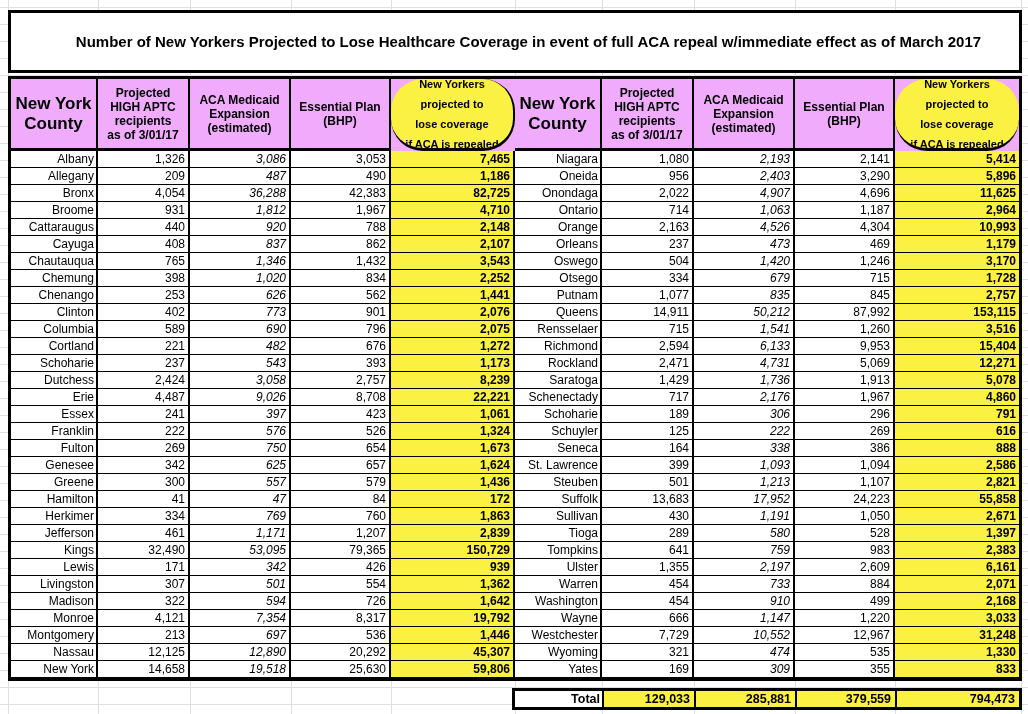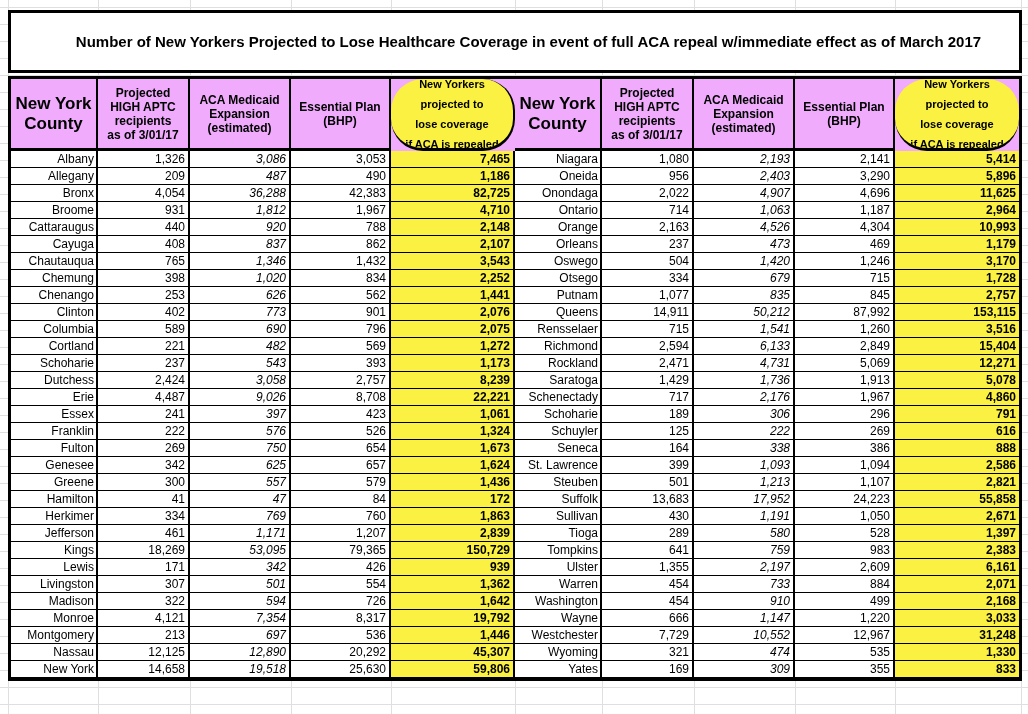--- a/index.html
+++ b/index.html
@@ -185,21 +185,21 @@
             <div class="cell c-aptc">589</div>
             <div class="cell c-medicaid">690</div>
             <div class="cell c-bhp">796</div>
             <div class="cell c-lose">2,075</div>
           </div>
         
           <div class="trow">
             <div class="cell c-county">Cortland</div>
             <div class="cell c-aptc">221</div>
             <div class="cell c-medicaid">482</div>
-            <div class="cell c-bhp">569</div>
+            <div class="cell c-bhp">676</div>
             <div class="cell c-lose">1,272</div>
           </div>
         
           <div class="trow">
             <div class="cell c-county">Schoharie</div>
             <div class="cell c-aptc">237</div>
             <div class="cell c-medicaid">543</div>
             <div class="cell c-bhp">393</div>
             <div class="cell c-lose">1,173</div>
           </div>
@@ -279,21 +279,21 @@
           <div class="trow">
             <div class="cell c-county">Jefferson</div>
             <div class="cell c-aptc">461</div>
             <div class="cell c-medicaid">1,171</div>
             <div class="cell c-bhp">1,207</div>
             <div class="cell c-lose">2,839</div>
           </div>
         
           <div class="trow">
             <div class="cell c-county">Kings</div>
-            <div class="cell c-aptc">18,269</div>
+            <div class="cell c-aptc">32,490</div>
             <div class="cell c-medicaid">53,095</div>
             <div class="cell c-bhp">79,365</div>
             <div class="cell c-lose">150,729</div>
           </div>
         
           <div class="trow">
             <div class="cell c-county">Lewis</div>
             <div class="cell c-aptc">171</div>
             <div class="cell c-medicaid">342</div>
             <div class="cell c-bhp">426</div>
@@ -454,21 +454,21 @@
             <div class="cell c-aptc">715</div>
             <div class="cell c-medicaid">1,541</div>
             <div class="cell c-bhp">1,260</div>
             <div class="cell c-lose">3,516</div>
           </div>
         
           <div class="trow">
             <div class="cell c-county">Richmond</div>
             <div class="cell c-aptc">2,594</div>
             <div class="cell c-medicaid">6,133</div>
-            <div class="cell c-bhp">2,849</div>
+            <div class="cell c-bhp">9,953</div>
             <div class="cell c-lose">15,404</div>
           </div>
         
           <div class="trow">
             <div class="cell c-county">Rockland</div>
             <div class="cell c-aptc">2,471</div>
             <div class="cell c-medicaid">4,731</div>
             <div class="cell c-bhp">5,069</div>
             <div class="cell c-lose">12,271</div>
           </div>
@@ -614,13 +614,20 @@
             <div class="cell c-aptc">169</div>
             <div class="cell c-medicaid">309</div>
             <div class="cell c-bhp">355</div>
             <div class="cell c-lose">833</div>
           </div>
         </div>
     </div>
 
   </div>
 
+  <div class="total-row">
+    <div class="tcell t-label">Total</div>
+    <div class="tcell t-val">129,033</div>
+    <div class="tcell t-val">285,881</div>
+    <div class="tcell t-val">379,559</div>
+    <div class="tcell t-val">794,473</div>
+  </div>
 </div>
 
 </body></html>

